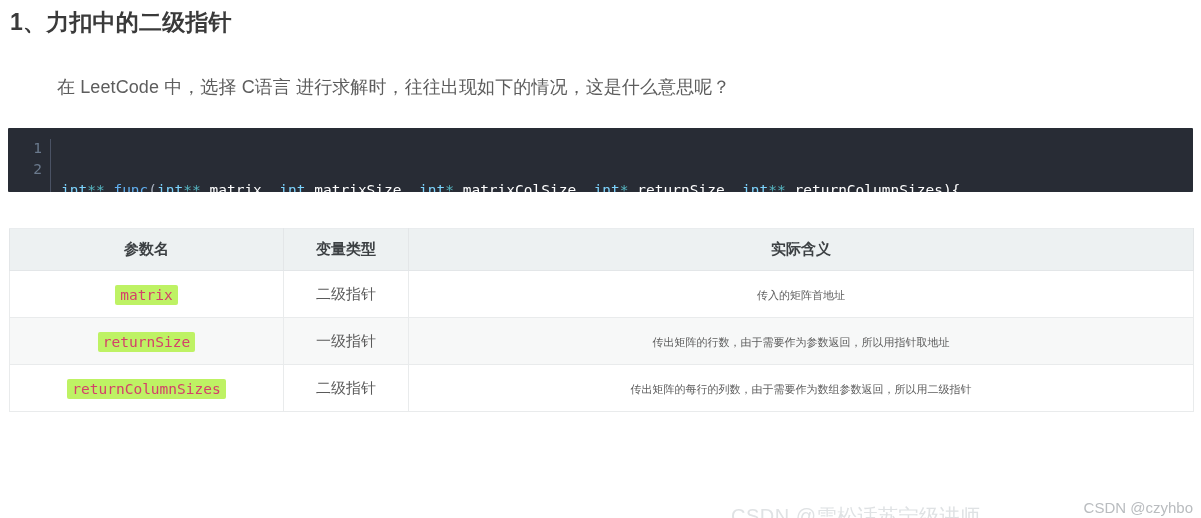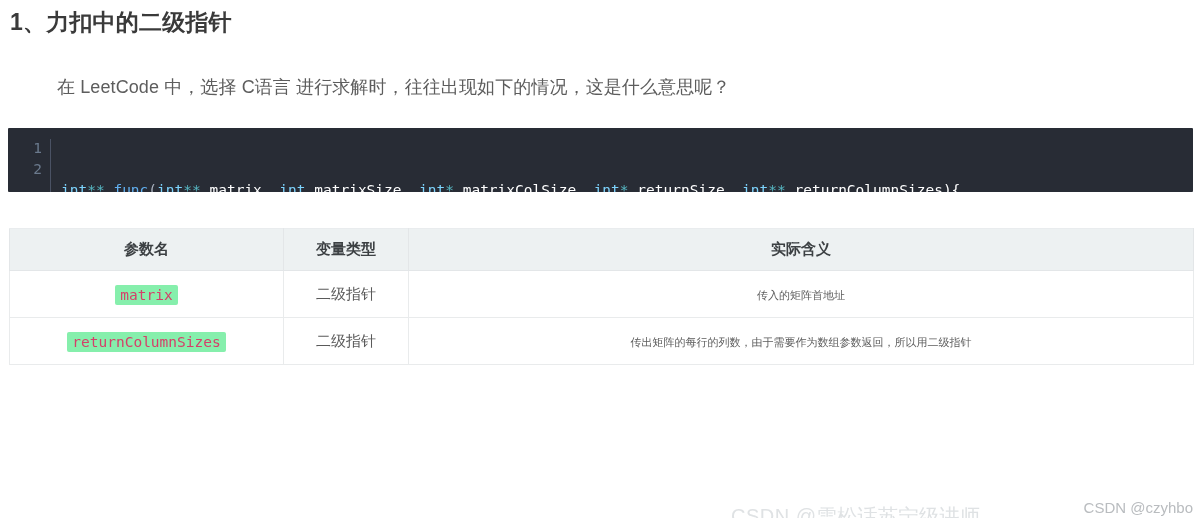--- a/index.html
+++ b/index.html
@@ -119,21 +119,21 @@
     vertical-align: middle;
   }
   .param-table tr.odd td {
     background: #ffffff;
   }
   .param-table tr.even td {
     background: #f7f8f8;
   }
   code.inline-code {
     font-family: "DejaVu Sans Mono", "Liberation Mono", monospace;
-    background: #86efac;
+    background: #bef264;
     color: #d4406a;
     padding: 2px 5px;
     border-radius: 2px;
     font-size: 14.5px;
     white-space: nowrap;
   }
   .desc-text {
     color: #5c5c5c;
     font-size: 11px;
   }
@@ -193,20 +193,25 @@
       <th>变量类型</th>
       <th>实际含义</th>
     </tr>
   </thead>
   <tbody id="table-body">
       <tr class="odd">
         <td><code class="inline-code">matrix</code></td>
         <td>二级指针</td>
         <td><span class="desc-text">传入的矩阵首地址</span></td>
       </tr>
+      <tr class="even">
+        <td><code class="inline-code">returnSize</code></td>
+        <td>一级指针</td>
+        <td><span class="desc-text">传出矩阵的行数，由于需要作为参数返回，所以用指针取地址</span></td>
+      </tr>
       <tr class="odd">
         <td><code class="inline-code">returnColumnSizes</code></td>
         <td>二级指针</td>
         <td><span class="desc-text">传出矩阵的每行的列数，由于需要作为数组参数返回，所以用二级指针</span></td>
       </tr>
     </tbody>
 </table>
 
 <div class="watermark-small">CSDN @czyhbo</div>
 <div class="watermark-large">CSDN @雪松话苏宁级讲师</div>

